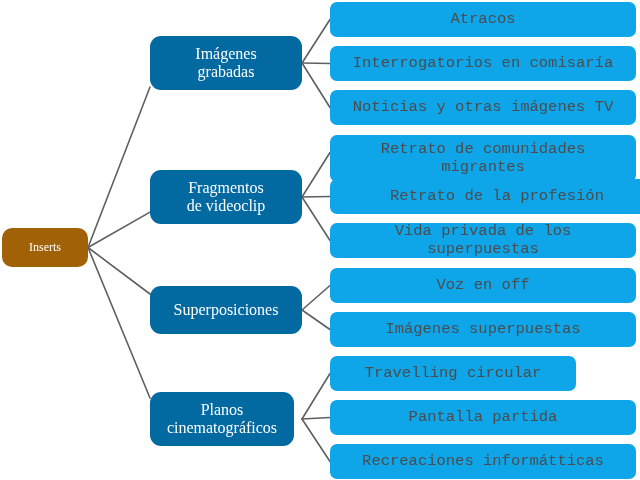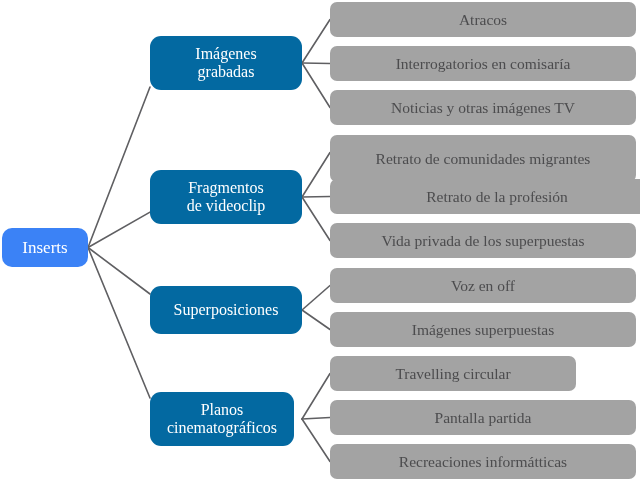--- a/index.html
+++ b/index.html
@@ -31,36 +31,37 @@
     box-sizing: border-box;
     display: flex;
     align-items: center;
     justify-content: center;
     text-align: center;
     line-height: 1.12;
     border-radius: 9px;
     z-index: 2;
   }
   .node-root {
-    background: #3b82f6;
+    background: #a16207;
     color: #ffffff;
-    font-size: 17px;
+    font-size: 12px;
     border-radius: 10px;
   }
   .node-branch {
     background: #0369a1;
     color: #ffffff;
     font-size: 16px;
     border-radius: 11px;
   }
   .node-leaf {
-    background: #a3a3a3;
+    background: #0ea5e9;
     color: #4c4c4e;
     font-size: 15.5px;
     border-radius: 7px;
+    font-family: Liberation Mono, monospace;
   }
   .node-label {
     display: block;
     padding: 0 6px;
     white-space: pre-line;
   }
 </style>
 </head>
 <body>
 

